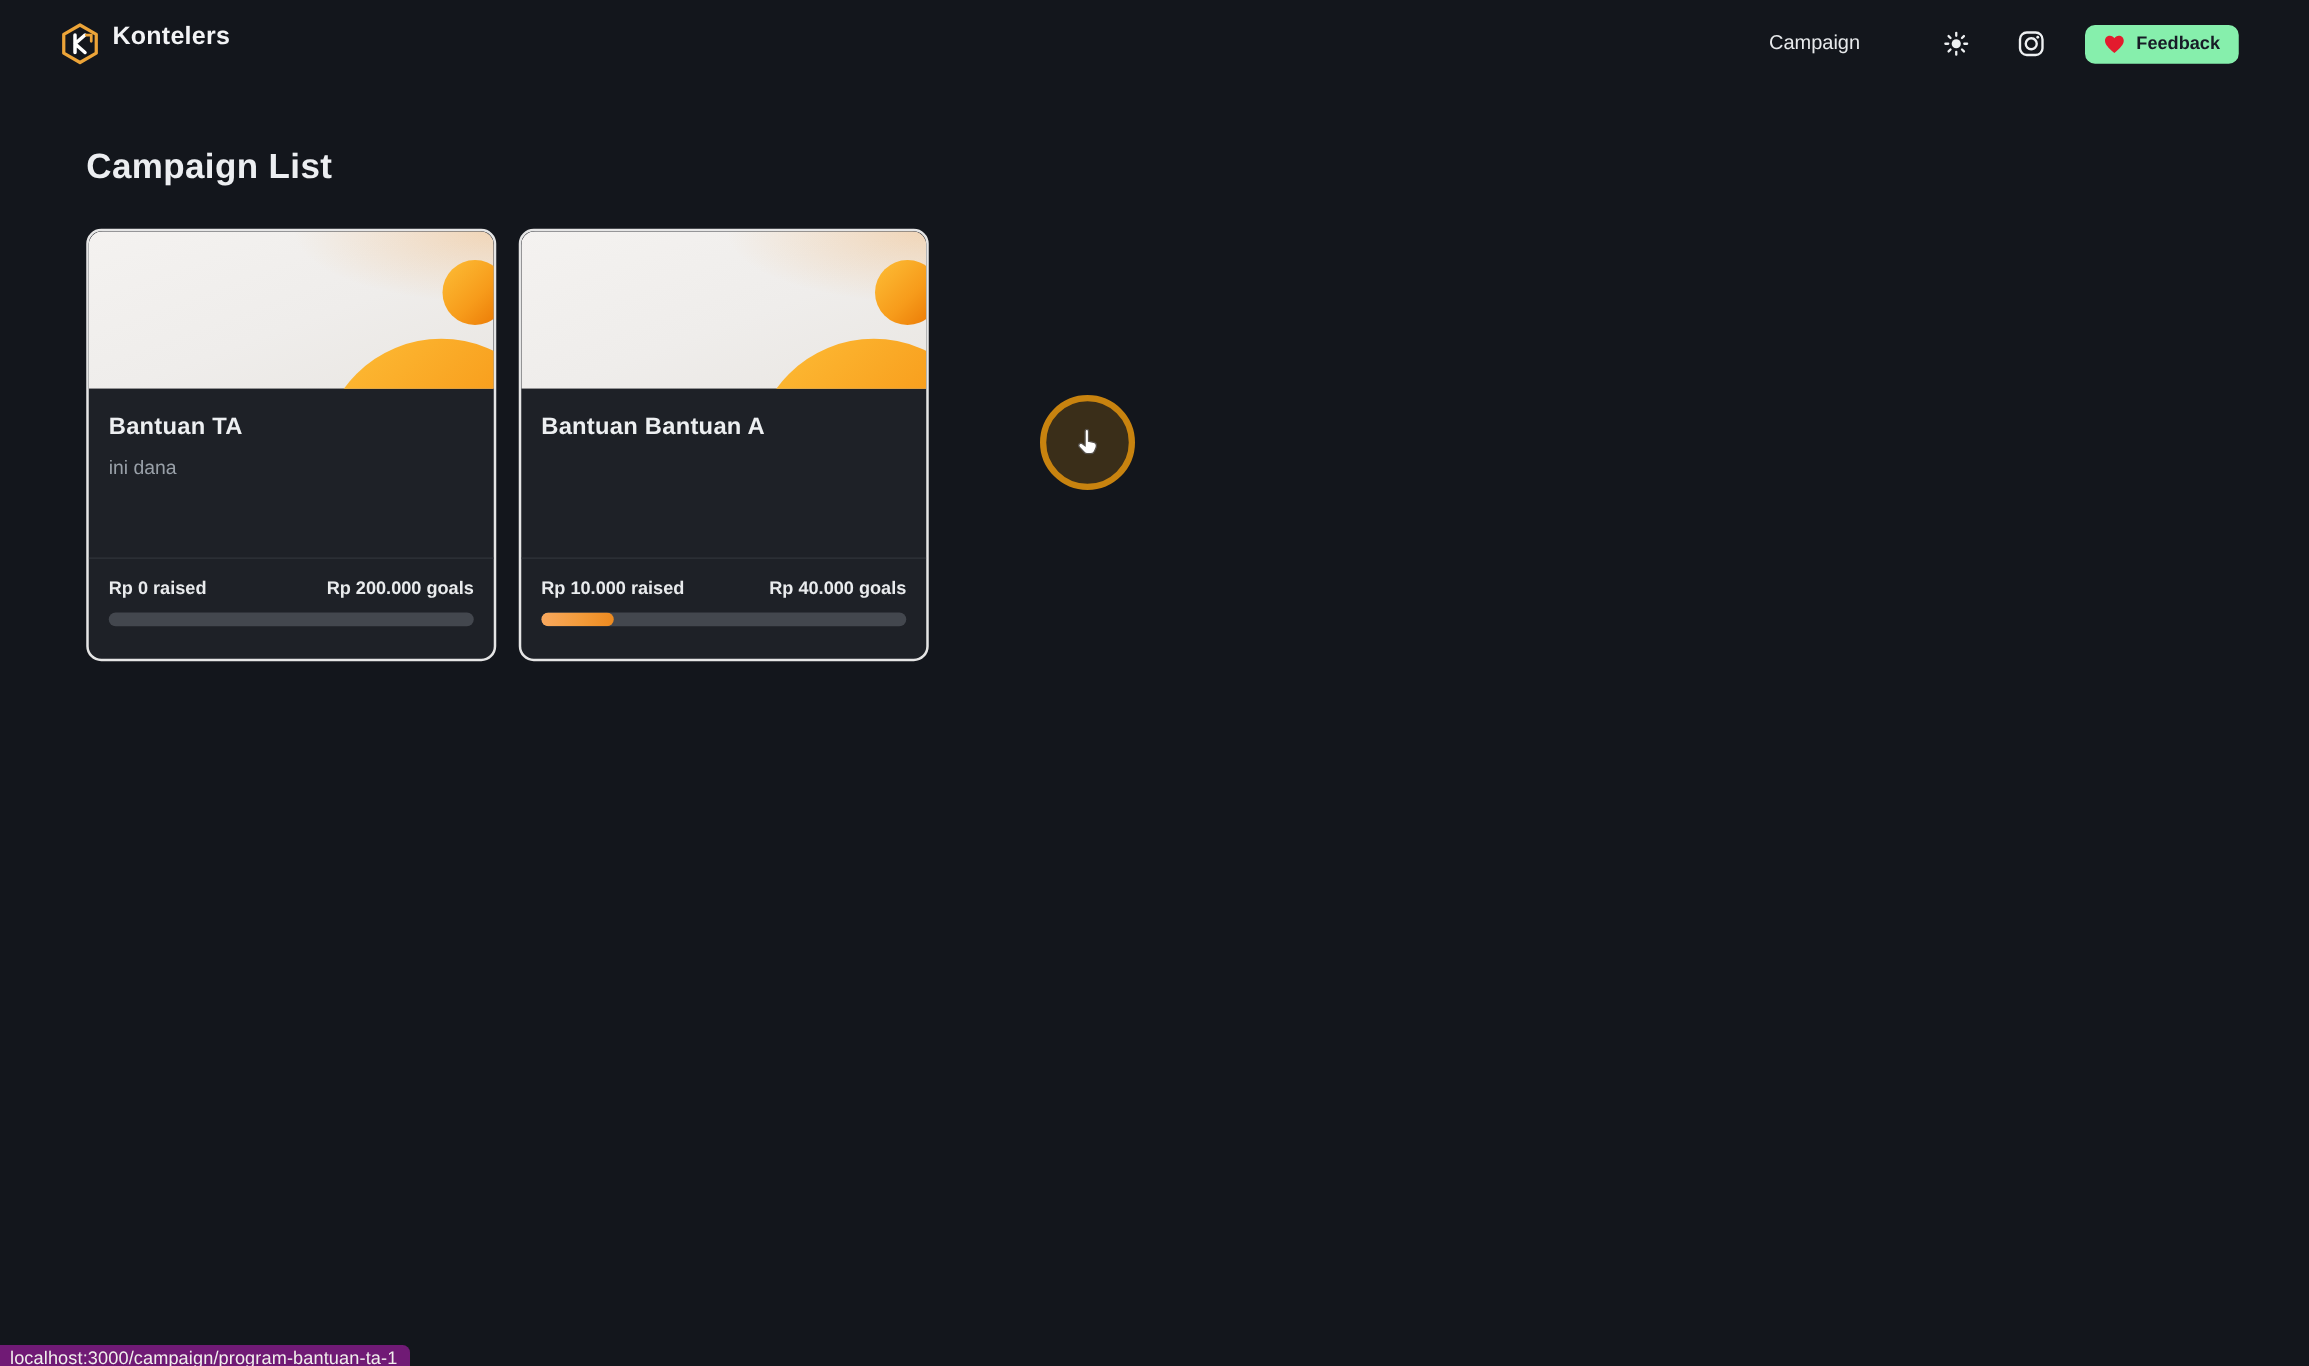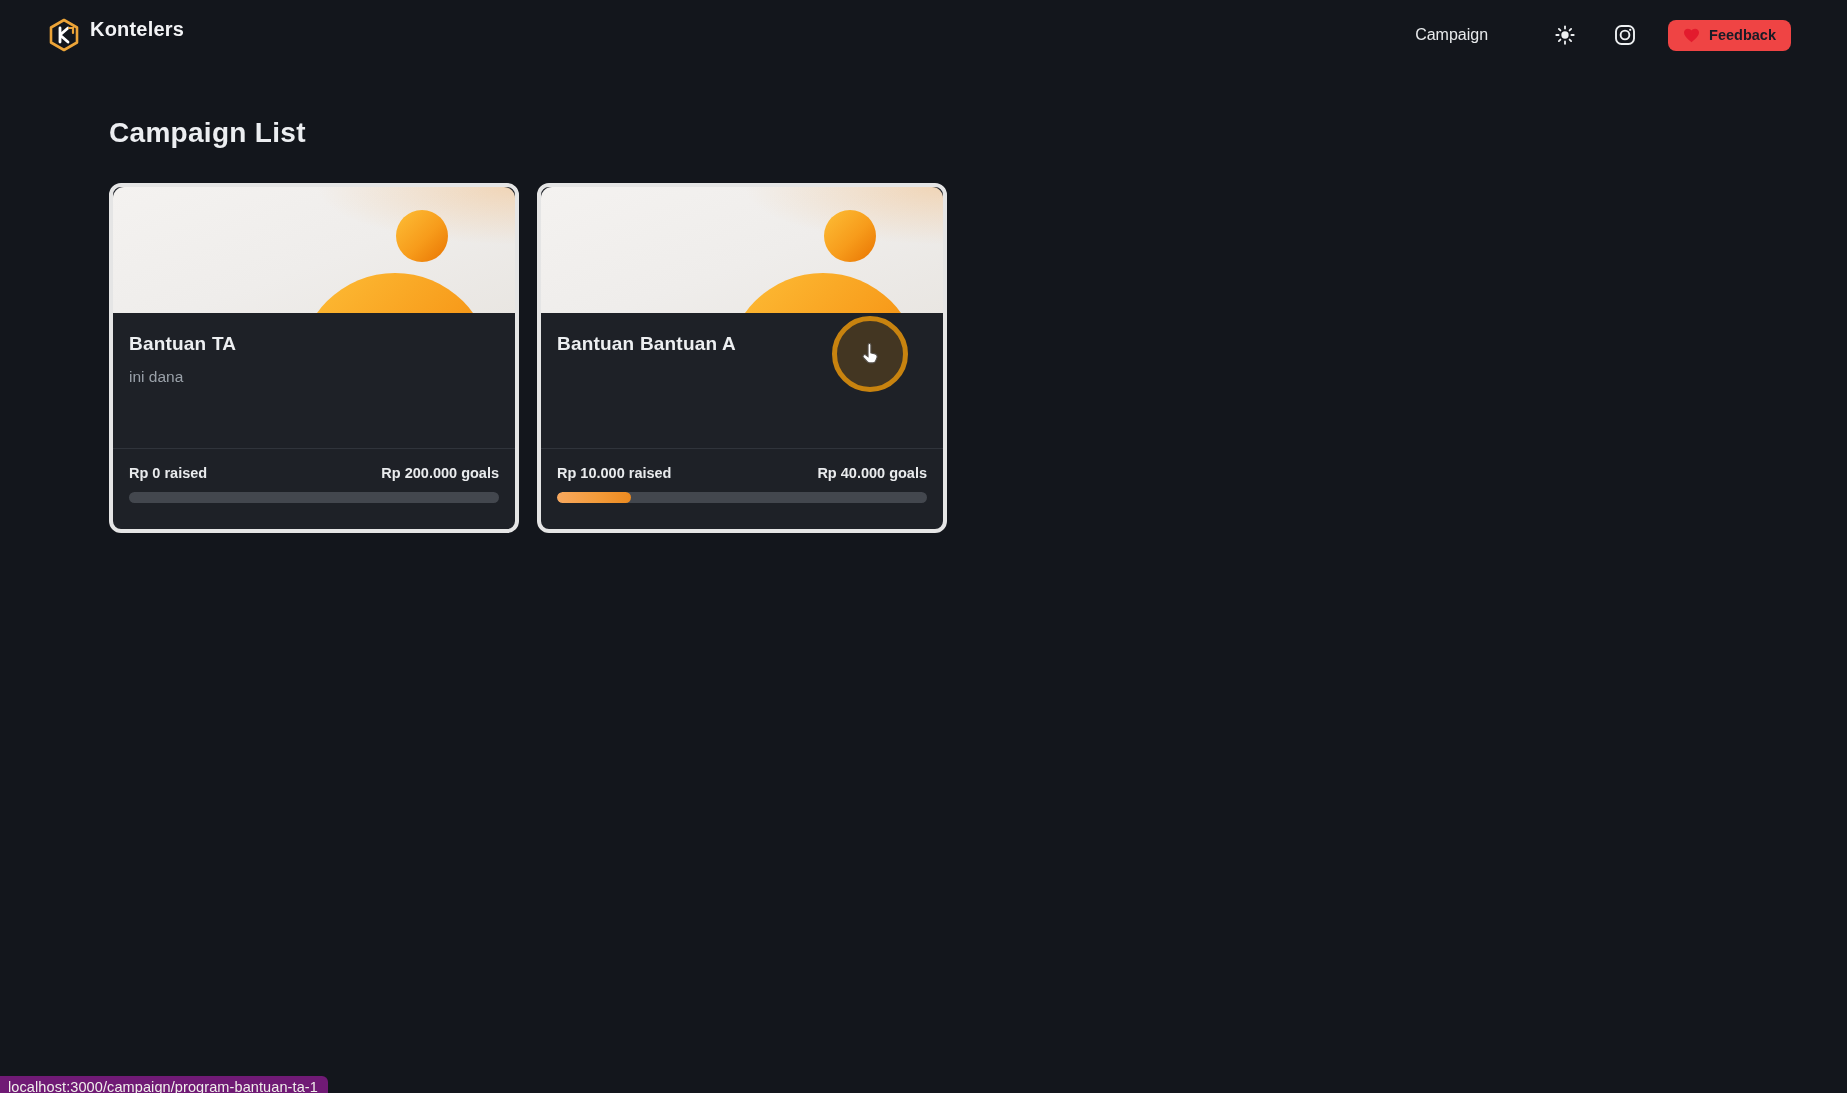--- a/index.html
+++ b/index.html
@@ -23,37 +23,37 @@
   .brand-name { font-size: 20px; font-weight: bold; letter-spacing: .2px; color: #f2f3f5; }
   .nav-right { display: flex; align-items: center; gap: 26px; }
   .nav-link { font-size: 16px; font-weight: normal; color: #e8eaec; text-decoration: none; margin-right: 34px; }
   .icon-btn {
     background: none; border: none; cursor: pointer;
     width: 34px; height: 34px;
     display: flex; align-items: center; justify-content: center;
   }
   .feedback-btn {
     display: flex; align-items: center; gap: 9px;
-    background: #ef4444;
+    background: #86efac;
     border: none; border-radius: 8px;
     height: 31px; padding: 0 15px;
     font-family: inherit;
     font-size: 14.5px; font-weight: bold; color: #171b26;
     cursor: pointer;
   }
 
   
-  .container { margin-left: 109px; width: 1513px; }
+  .container { margin-left: 69px; width: 1513px; }
   .page-heading { margin-top: 47px; font-size: 28px; font-weight: bold; color: #eceef1; letter-spacing: .3px; }
 
   .cards-row { display: flex; gap: 18px; margin-top: 34px; align-items: stretch; }
   .campaign-card {
-    width: 410px;
+    width: 328px;
     background: #1e2127;
-    border: 4px solid #e5e5e5;
+    border: 2px solid #e5e5e5;
     border-radius: 12px;
     display: flex; flex-direction: column;
     cursor: pointer;
     overflow: hidden;
   }
   .card-image {
     height: 126px;
     border-radius: 11px 11px 0 0;
     background:
       radial-gradient(130% 120% at 100% 0%, rgba(243,151,48,.28) 0%, rgba(243,151,48,0) 38%),

